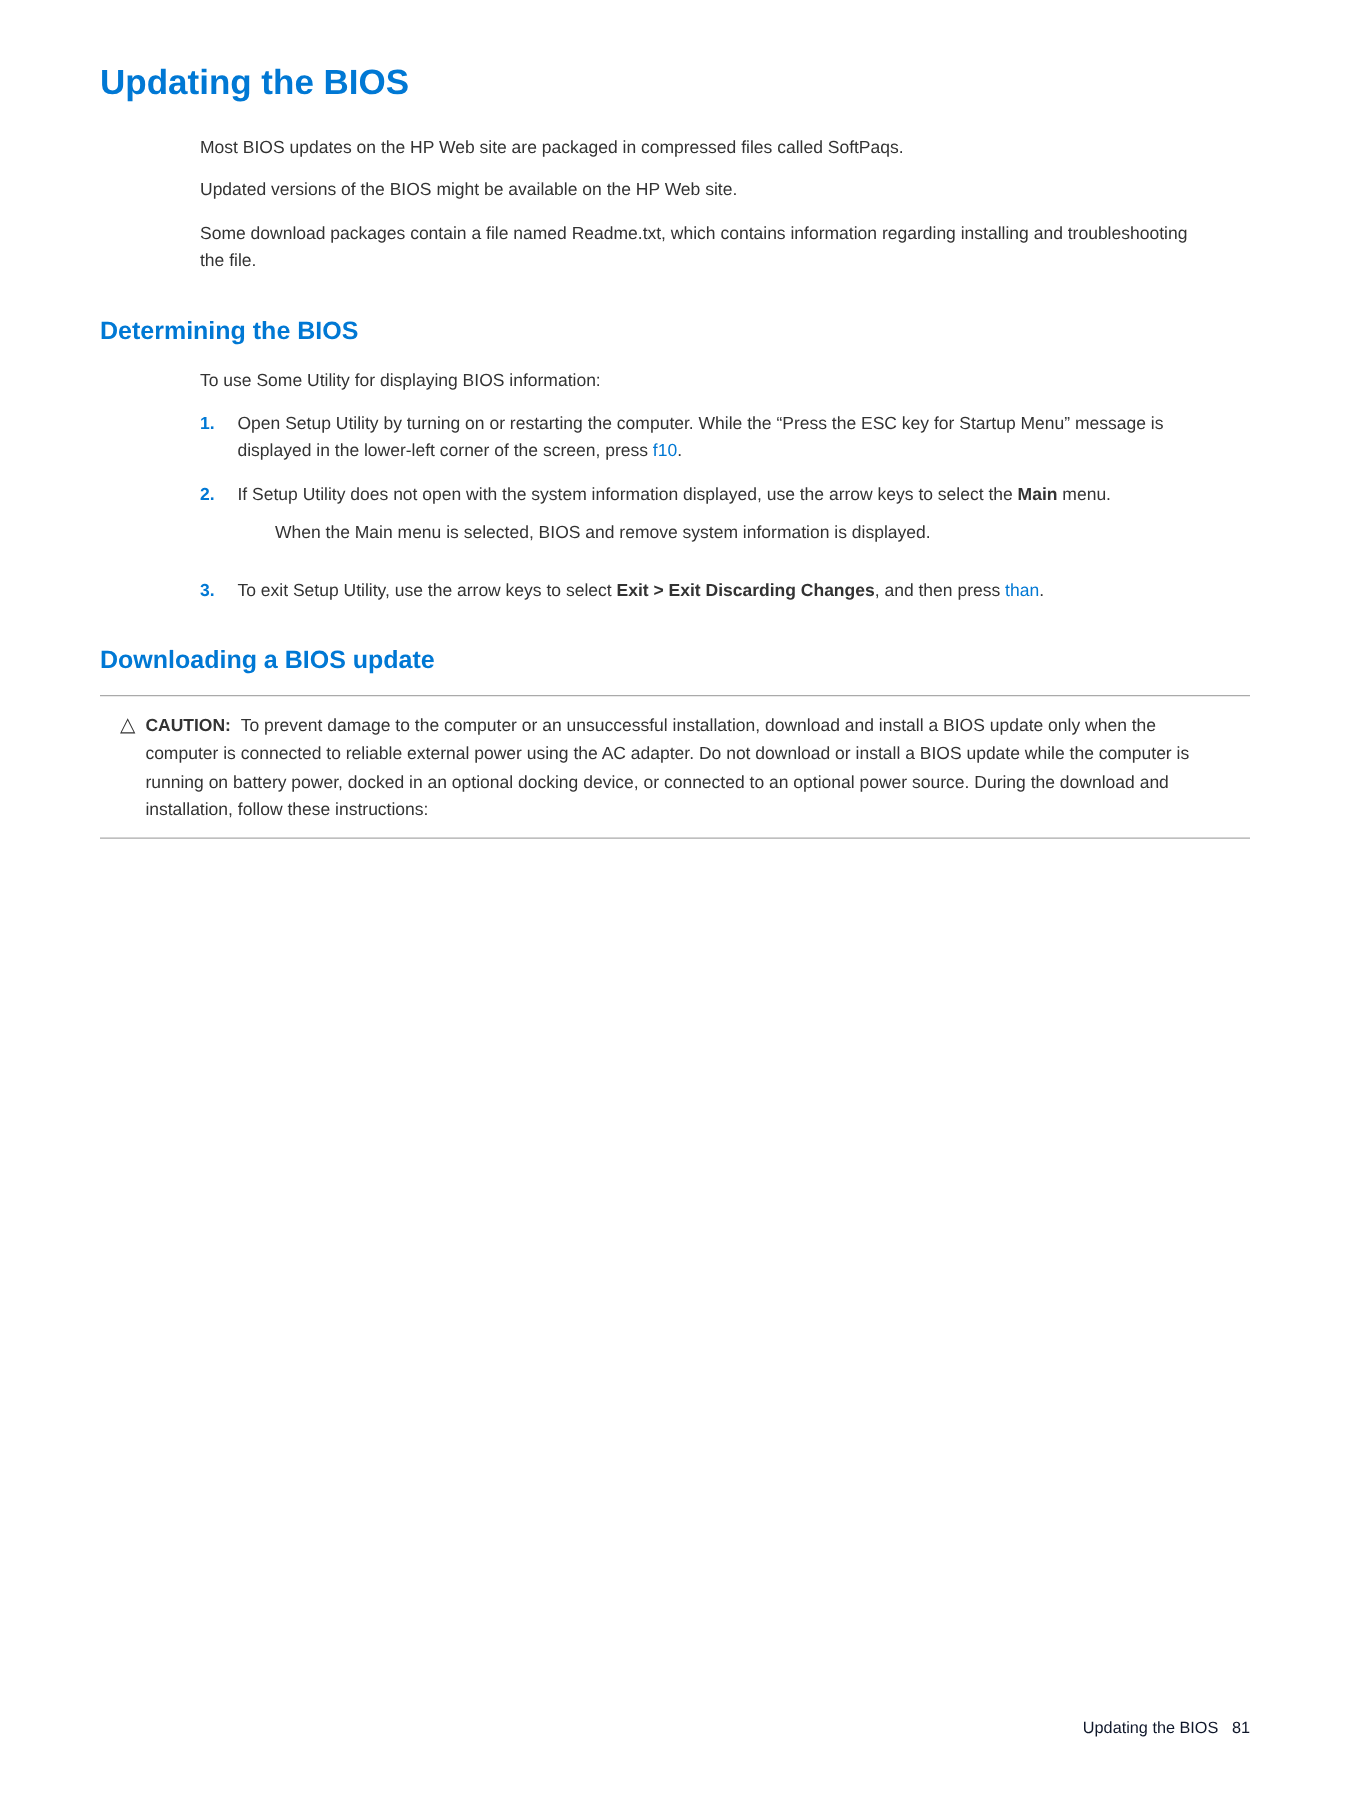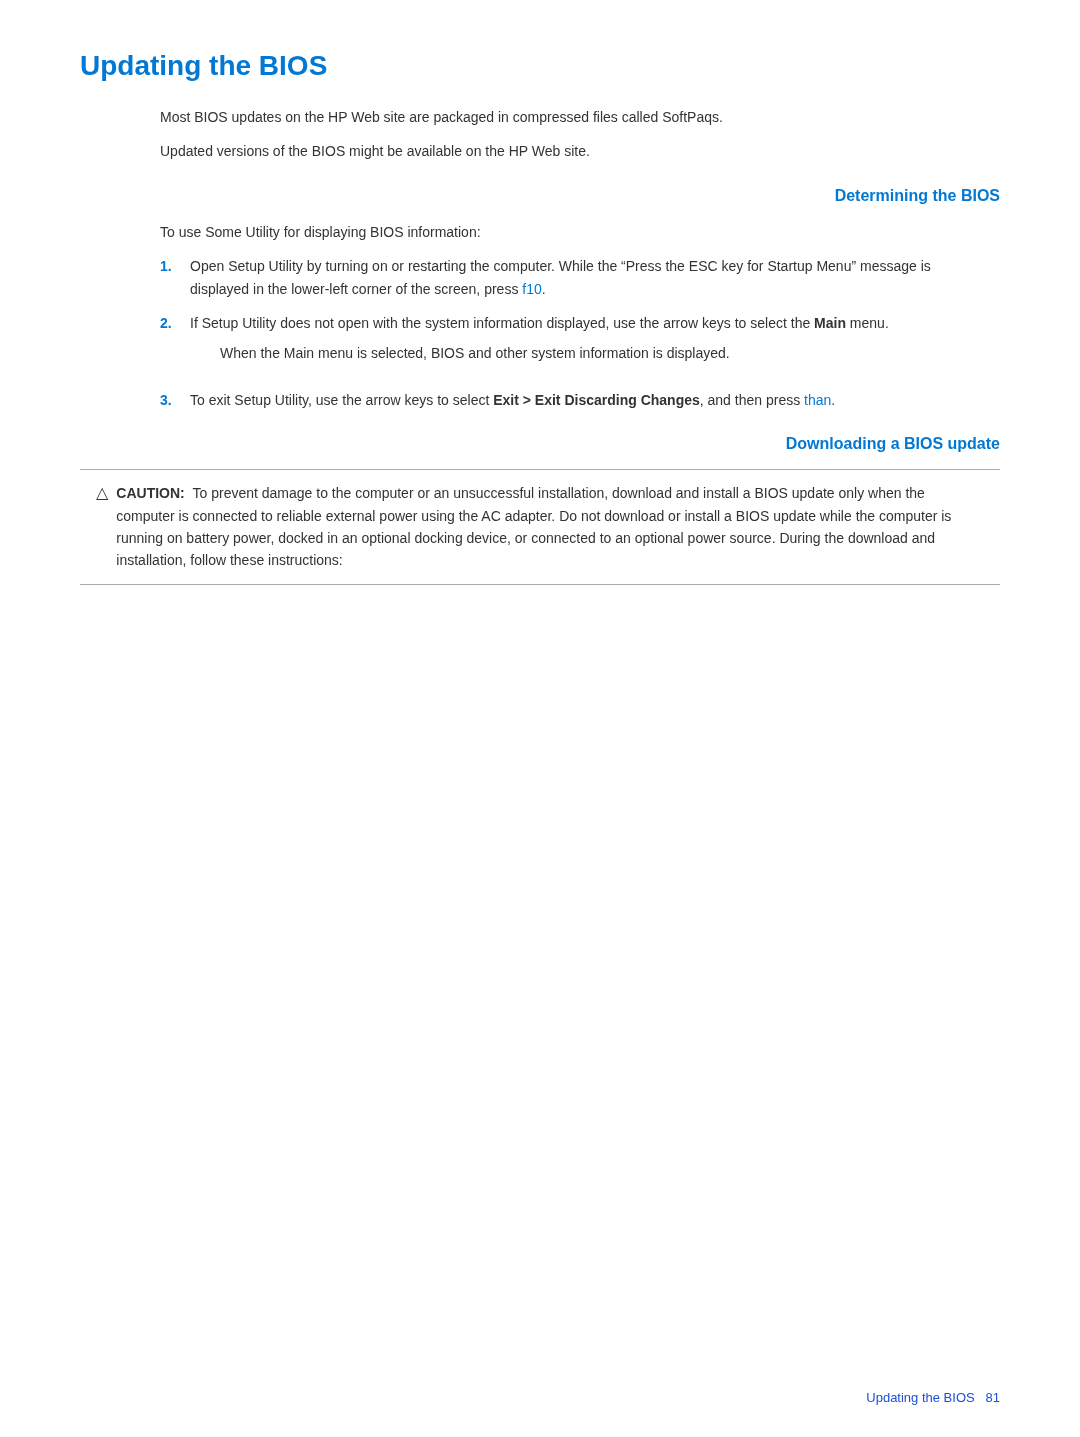--- a/index.html
+++ b/index.html
@@ -22,25 +22,24 @@
     .main-title {
       color: #0078d4;
       font-size: 28px;
       font-weight: bold;
       margin-bottom: 24px;
       border-bottom: none;
     }
 
     .section-title {
       color: #0078d4;
-      font-size: 16px;
-      font-weight: bold;
-      margin-top: 24px;
+      font-size: 20px;
+      font-weight: bold;
+      margin-top: 34px;
       margin-bottom: 16px;
-      text-align: right;
     }
 
     .content-block {
       margin-left: 80px;
       margin-right: 40px;
     }
 
     .paragraph {
       margin-bottom: 12px;
       line-height: 1.6;
@@ -111,43 +110,44 @@
     .bold-text {
       font-weight: bold;
     }
 
     .italic-text {
       font-style: italic;
     }
 
     .footer {
       position: absolute;
-      bottom: 32px;
+      bottom: 48px;
       right: 80px;
       font-size: 13px;
-      color: #1d4ed8;
+      color: #0f172a;
     }
 
     .downloading-section {
       margin-top: 8px;
     }
 
     .downloading-content {
       margin-left: 0;
       margin-right: 40px;
     }
   </style>
 </head>
 <body>
 
 <h1 class="main-title">Updating the BIOS</h1>
 
 <div class="content-block">
   <p class="paragraph">Most BIOS updates on the HP Web site are packaged in compressed files called SoftPaqs.</p>
   <p class="paragraph">Updated versions of the BIOS might be available on the HP Web site.</p>
+  <p class="paragraph">Some download packages contain a file named Readme.txt, which contains information regarding installing and troubleshooting the file.</p>
 </div>
 
 <h2 class="section-title">Determining the BIOS</h2>
 
 <div class="content-block">
 
 
   <p class="paragraph">To use Some Utility for displaying BIOS information:</p>
 
   <ol class="ordered-list">
@@ -156,21 +156,21 @@
       <span class="list-content">
         Open Setup Utility by turning on or restarting the computer. While the “Press the ESC key for Startup Menu” message is displayed in the lower-left corner of the screen, press <a class="link">f10</a>.
       </span>
     </li>
 
     <li>
       <span class="list-number">2.</span>
       <span class="list-content">
         If Setup Utility does not open with the system information displayed, use the arrow keys to select the <span class="bold-text">Main</span> menu.
         <div class="sub-paragraph">
-          When the Main menu is selected, BIOS and other system information is displayed.
+          When the Main menu is selected, BIOS and remove system information is displayed.
         </div>
       </span>
     </li>
 
     <li>
       <span class="list-number">3.</span>
       <span class="list-content">
         To exit Setup Utility, use the arrow keys to select <span class="bold-text">Exit &gt; Exit Discarding Changes</span>, and then press <a class="link">than</a>.
       </span>
     </li>

